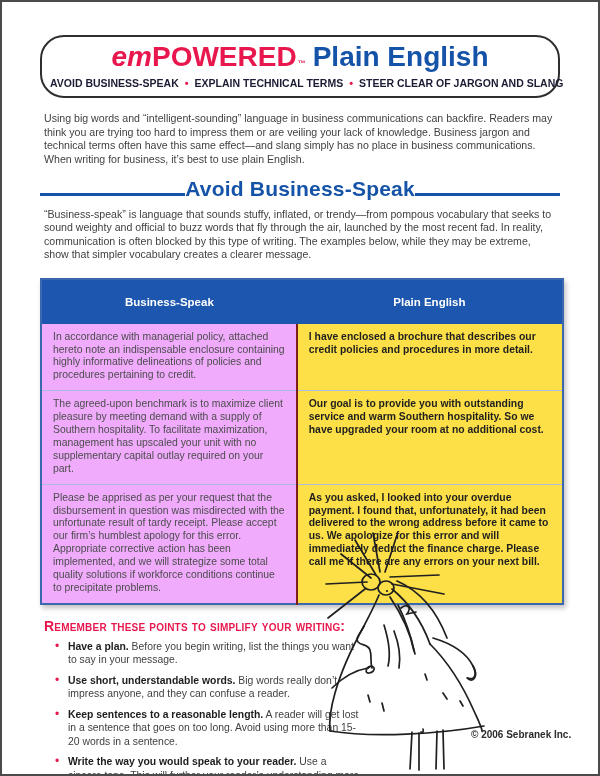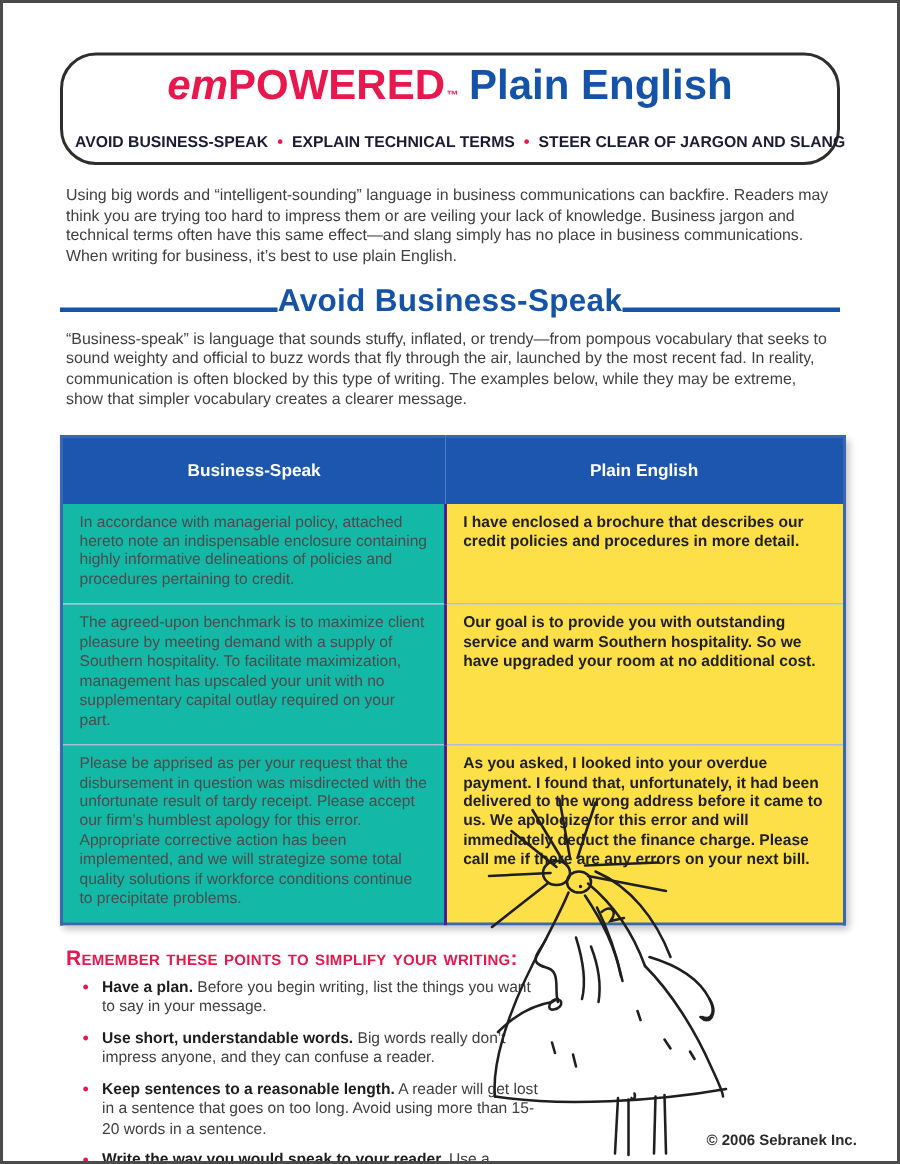--- a/index.html
+++ b/index.html
@@ -10,55 +10,55 @@
   }
   
   .header-box {
     margin:33px 38px 0; border:2px solid #2e2e2e; border-radius:24px;
     text-align:center; padding:5px 8px 7px;
   }
   .title {font-size:28px; font-weight:bold; color:#E8174D; line-height:1.05; white-space:nowrap;}
   .title .em {font-style:italic;}
   .title .tm {font-size:8px; margin-left:1px; color:#E8174D;}
   .title .rest {color:#1553A8; margin-left:7px;}
-  .subtitle {font-size:10.5px; font-weight:bold; color:#1b1b34; margin-top:18px; white-space:nowrap;}
+  .subtitle {font-size:10.5px; font-weight:bold; color:#1b1b34; margin-top:6px; white-space:nowrap;}
   .subtitle .dot {color:#E8174D; margin:0 6px; font-size:11px;}
   
   .intro {margin:14px 42px 4px; font-size:10.6px; line-height:1.28; color:#3f3f3f;}
   
   .section-head {display:flex; align-items:flex-end; margin:12px 38px 0;}
   .section-head .rule {flex:1; height:3px; background:#1553A8; margin-bottom:3px;}
   .section-head h2 {margin:0; font-size:21px; color:#1553A8; font-weight:bold; line-height:0.95; letter-spacing:0.2px;}
   .section-desc {margin:9px 42px 16px; font-size:10.6px; line-height:1.28; color:#3f3f3f;}
   
   .bs-table {
     margin:11px 38px 0; width:524px; border-collapse:collapse;
     border:2px solid #3a67ae; box-shadow:2px 3px 5px rgba(0,0,0,0.25);
   }
   .bs-table th {
     background:#1C56AE; color:#fff; font-size:11.5px; font-weight:bold;
     padding:16px 4px; text-align:center;
   }
   .bs-table td {vertical-align:top; font-size:10.4px; line-height:1.24; padding:7px 11px 8px;}
-  .bs-table td.bs {width:49%; color:#4c4c4c; background:#14b8a6; border-right:2px solid #4c1d95;margin-left:45px;}
+  .bs-table td.bs {width:49%; color:#4c4c4c; background:#f0abfc; border-right:2px solid #7f1d1d;margin-left:45px;}
   .bs-table td.pe {width:51%; color:#1f1f1f; background:#fde047; font-weight:bold;}
   .bs-table tr + tr td {border-top:1.5px solid #a9bedd;}
   
   .tips {margin:13px 0 0 42px;}
   .tips-heading {
     font-variant:small-caps; color:#E8174D; font-size:14px; font-weight:bold;
     margin:0; letter-spacing:0.2px;
   }
   .tips-list {list-style:none; margin:6px 0 0; padding:0 0 0 24px; width:292px;}
   .tips-list li {font-size:10.4px; line-height:1.3; color:#3f3f3f; margin-bottom:7px; position:relative;}
   .tips-list .bullet {position:absolute; left:-13px; top:-1px; color:#E8174D; font-size:12px;}
   .tips-list .lead {font-weight:bold; color:#1d1d1d;}
   
   .doodle {position:absolute; left:322px; top:523px;}
-  .copyright {position:absolute; left:469px; top:753px; font-size:10px; font-weight:bold; color:#2b2b2b; white-space:nowrap;}
+  .copyright {position:absolute; left:469px; top:727px; font-size:10px; font-weight:bold; color:#2b2b2b; white-space:nowrap;}
 </style>
 </head>
 <body>
 
 <div class="page">
 
   <div class="header-box">
     <div class="title">
       <span class="em">em</span><span>POWERED</span><span class="tm">™</span><span class="rest">Plain English</span>
     </div>

